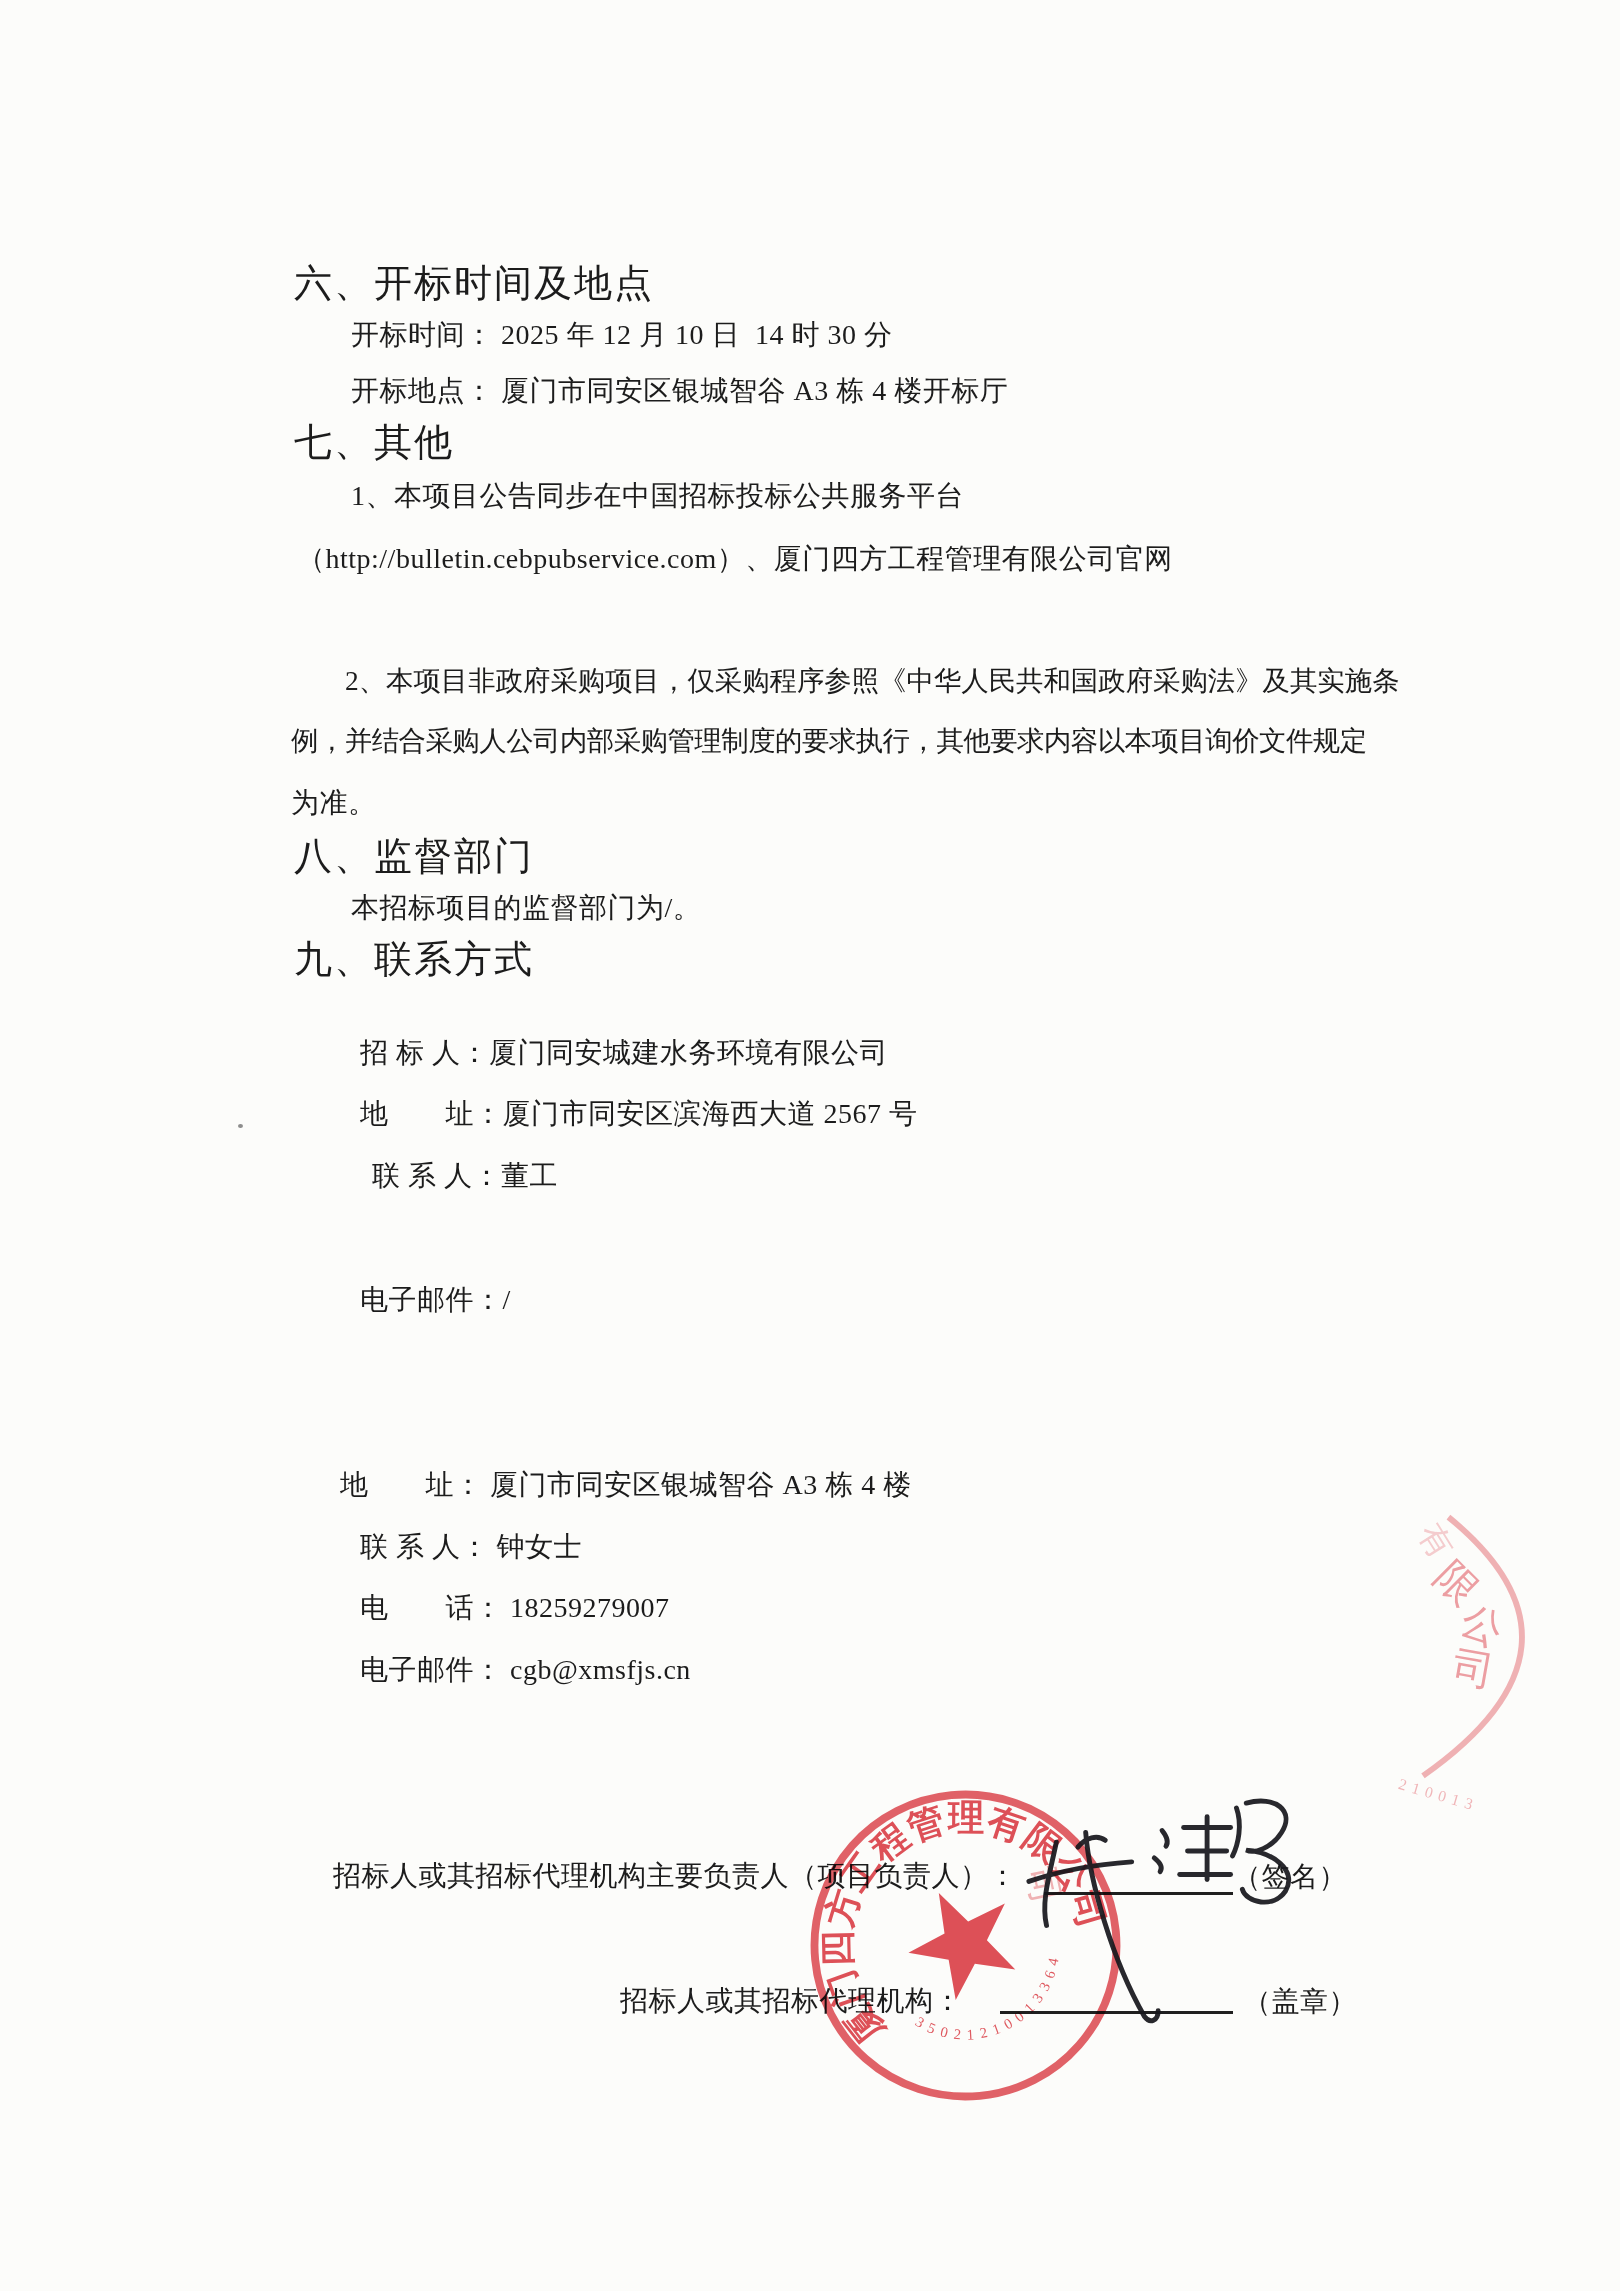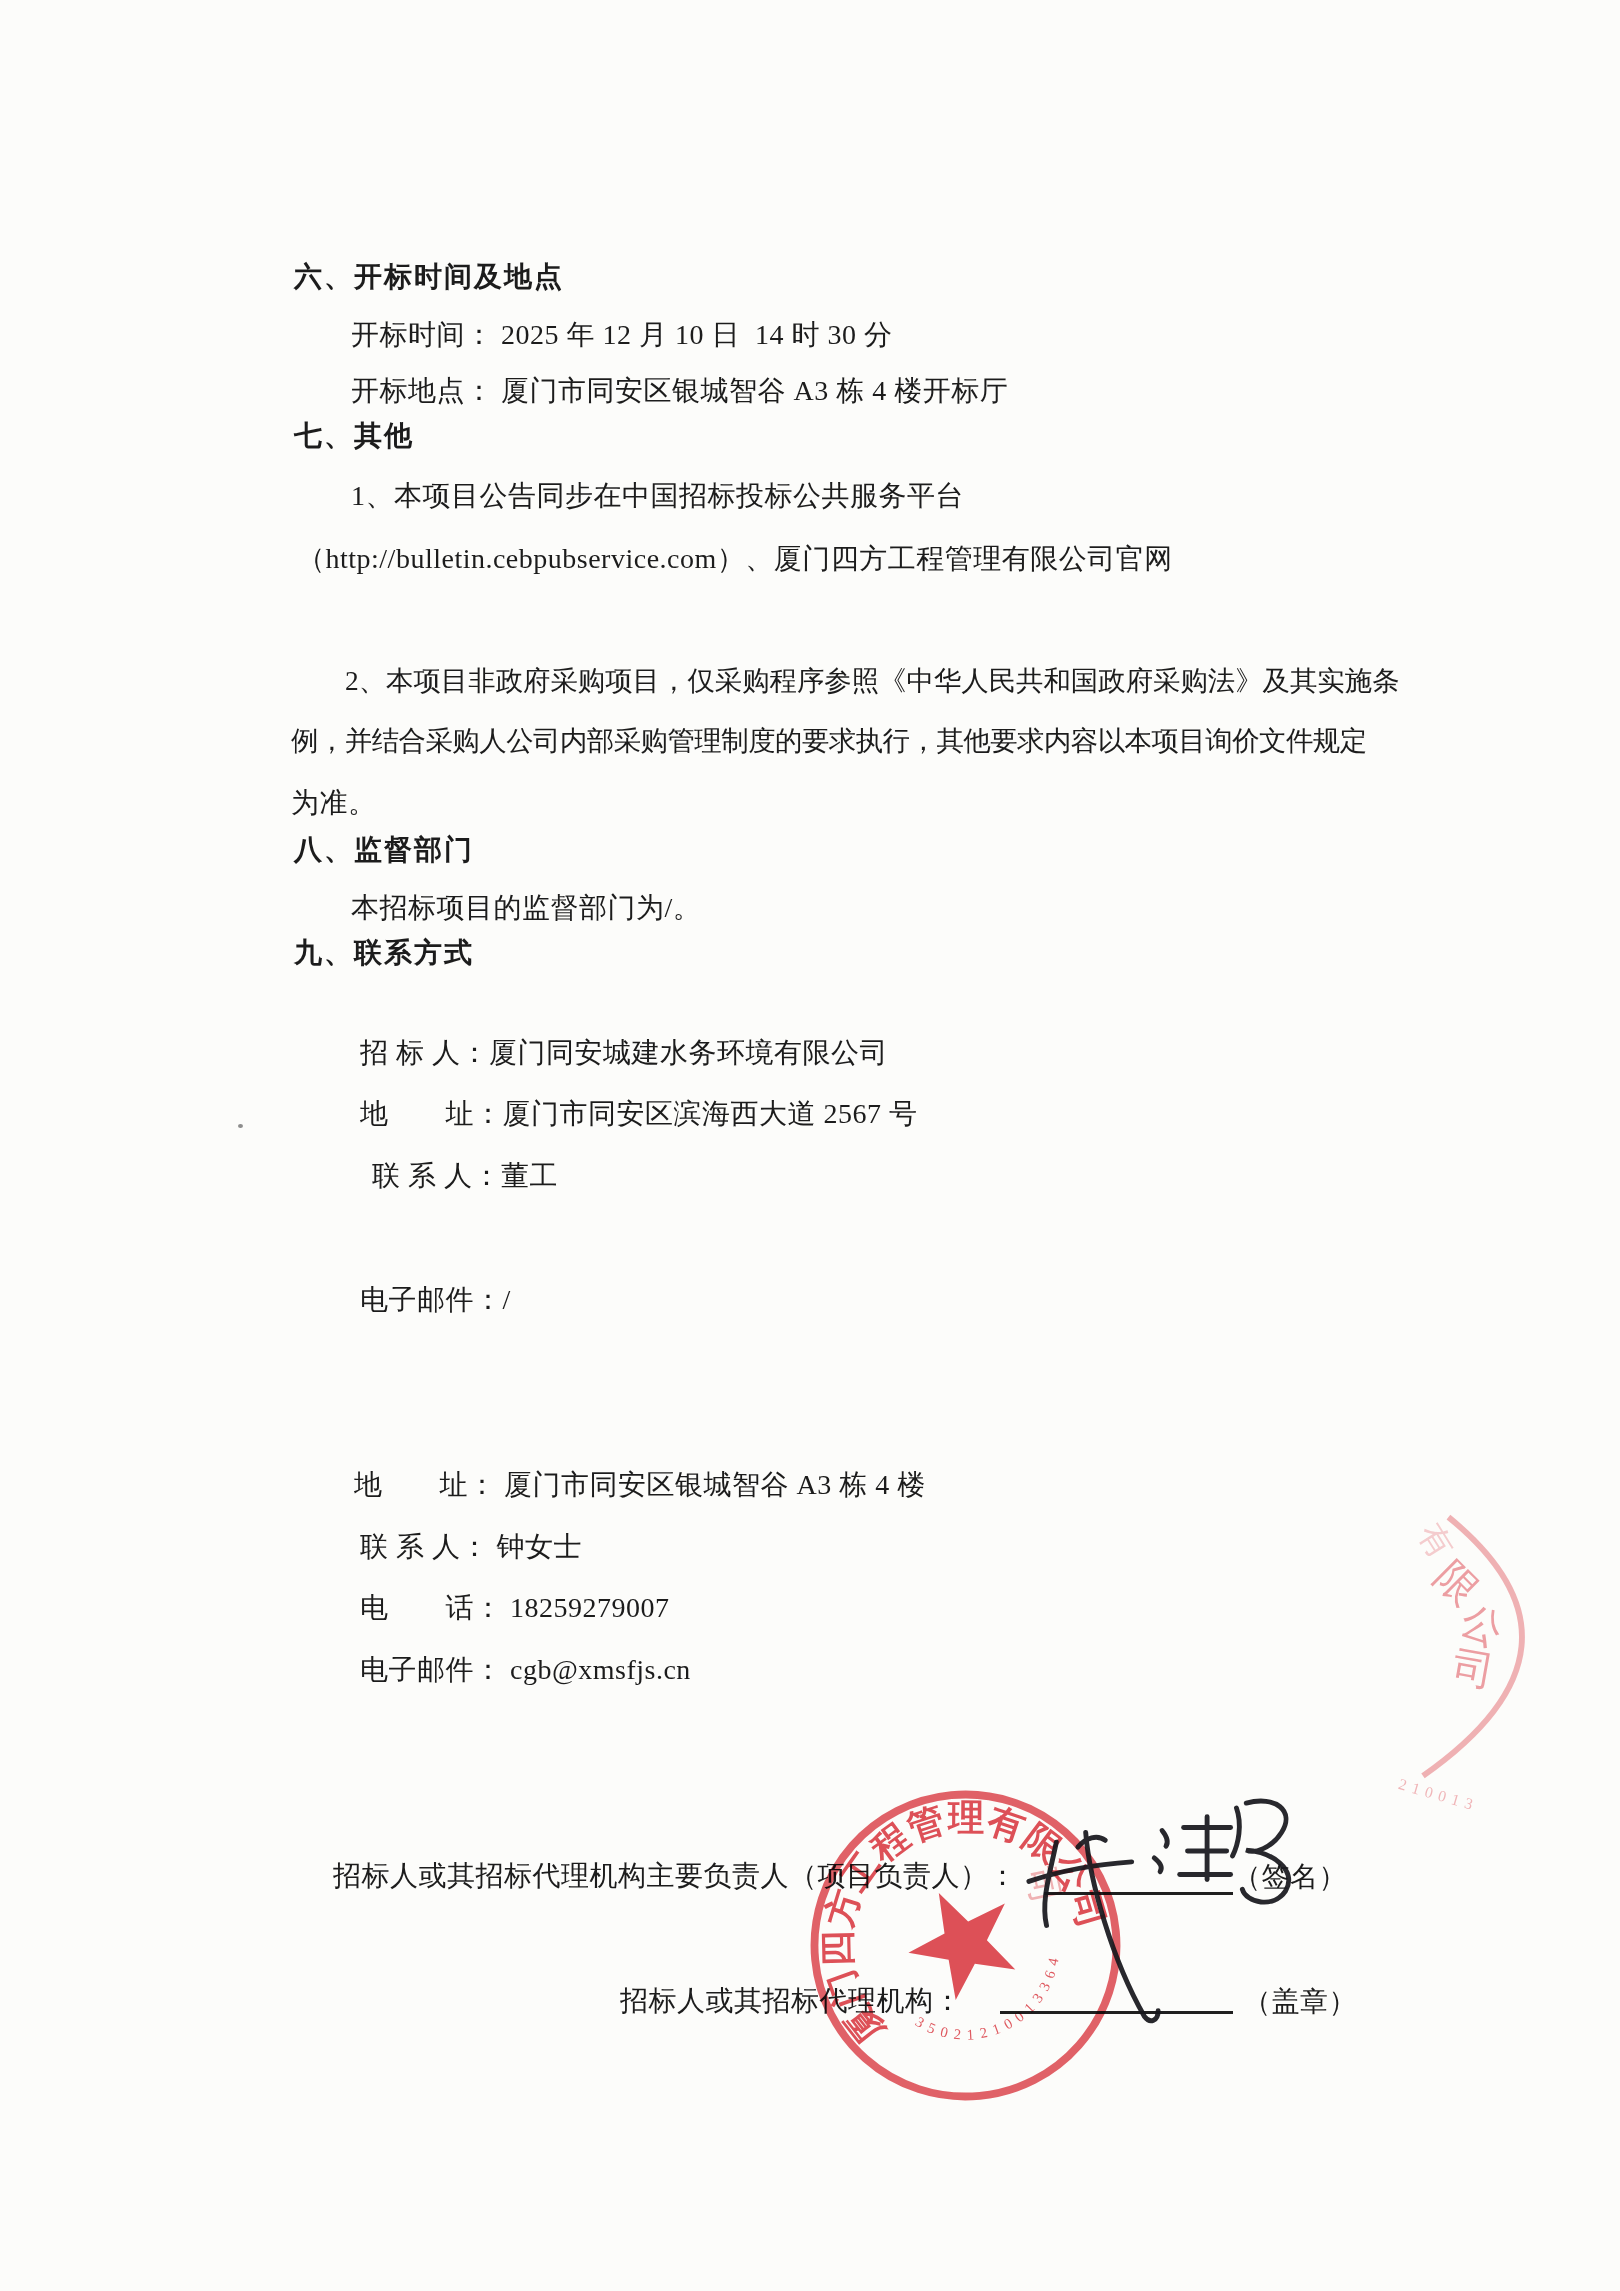--- a/index.html
+++ b/index.html
@@ -2,21 +2,21 @@
 <html><head>
 <meta charset="utf-8">
 <title>Scanned tender notice page</title>
 <style>
   html,body{margin:0;padding:0;background:#e8e8e8;}
   .page{
     position:relative;width:1620px;height:2292px;margin:0 auto;
     background:#fcfcfa;overflow:hidden;
     font-family:"Liberation Serif", serif;color:#1c1c1c;
   }
-  .hd{position:absolute;font-size:28px;font-weight:bold;
+  .hd{position:absolute;font-size:38px;font-weight:normal;
       font-family:"Liberation Sans", sans-serif;letter-spacing:2px;white-space:pre;}
   .ln{position:absolute;font-size:28px;white-space:pre;letter-spacing:0.5px;}
   .ln.small{font-size:27.4px;letter-spacing:0;}
   .rule{position:absolute;height:2.9px;background:#1f1f1f;}
   .speck{position:absolute;width:4.9px;height:3.9px;border-radius:50%;background:#8d8d8d;}
   .stamp{position:absolute;mix-blend-mode:multiply;}
   .sig{position:absolute;}
   .stamp text{font-family:"Liberation Serif", serif;}
 </style>
 </head>
@@ -46,21 +46,21 @@
   <div class="ln" style="left:330px;top:1063px">
     <span>地　　址：</span><span>厦门市同安区滨海西大道 2567 号</span>
   </div>
   <div class="ln" style="left:342px;top:1125px">
     <span>联 系 人：</span><span>董工</span>
   </div>
   <div class="ln" style="left:330px;top:1249px">
     <span>电子邮件：</span><span>/</span>
   </div>
 
-  <div class="ln" style="left:324px;top:1434px">
+  <div class="ln" style="left:310px;top:1434px">
     <span>地　　址：</span><span> 厦门市同安区银城智谷 A3 栋 4 楼</span>
   </div>
   <div class="ln" style="left:330px;top:1496px">
     <span>联 系 人：</span><span> 钟女士</span>
   </div>
   <div class="ln" style="left:330px;top:1557px">
     <span>电　　话：</span><span> 18259279007</span>
   </div>
   <div class="ln" style="left:333px;top:1857px">招标人或其招标代理机构主要负责人（项目负责人）：</div>
 

